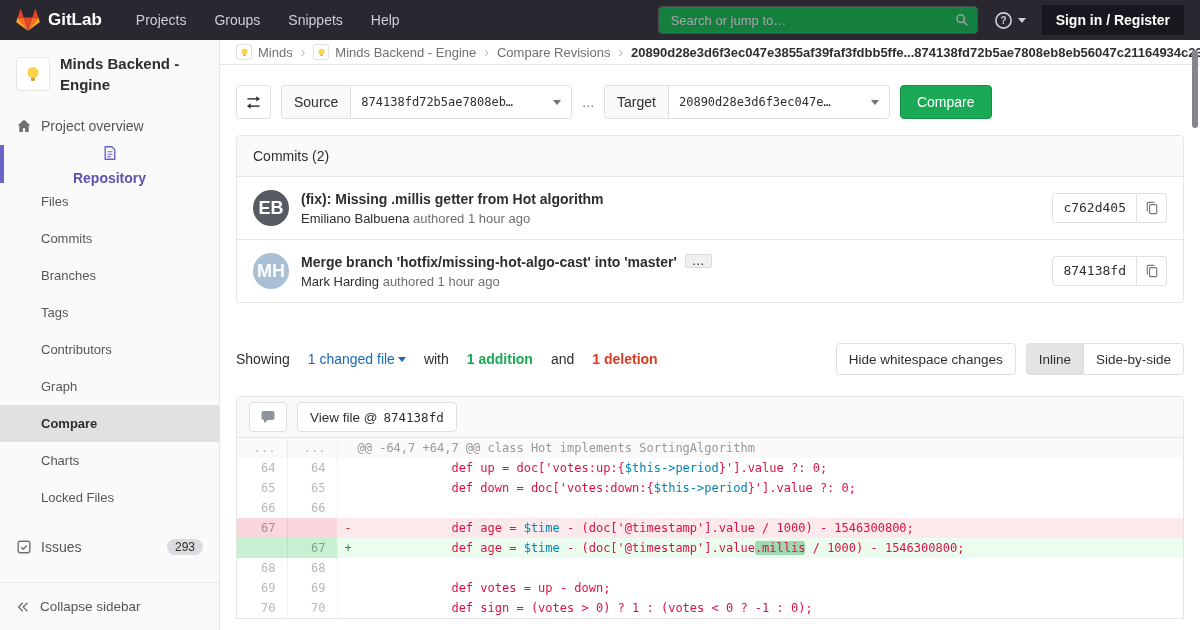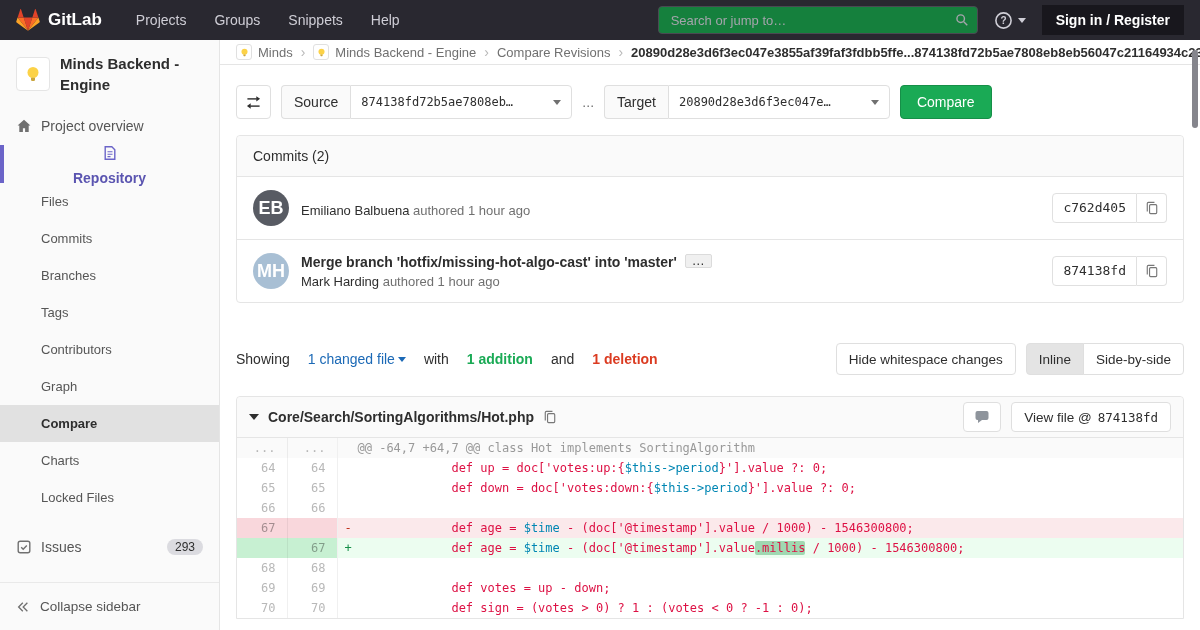--- a/index.html
+++ b/index.html
@@ -300,20 +300,21 @@
           </div>
           <button class="compare-btn">Compare</button>
         </div>
 
         <section class="panel commits-panel">
           <div class="panel-head">Commits (2)</div>
           <div class="commit-list">
               <div class="commit-row">
                 <span class="avatar" style="background: rgb(88, 91, 99);">EB</span>
                 <div class="commit-info">
+                  <div class="commit-title-row"><a class="commit-title">(fix): Missing .millis getter from Hot algorithm</a></div>
                   <div class="commit-meta"><a class="commit-author">Emiliano Balbuena</a> <span>authored 1 hour ago</span></div>
                 </div>
                 <div class="sha-group">
                   <span class="sha-box mono">c762d405</span>
                   <button class="copy-btn">
                     <span class="icon-plain">
                       <svg viewBox="0 0 16 16" width="14" height="14">
                         <rect x="5.2" y="4.2" width="8.2" height="10.2" rx="1.2" fill="none" stroke="#777" stroke-width="1.3"></rect>
                         <path d="M10.8 1.6H3.9c-.7 0-1.3.6-1.3 1.3v9" fill="none" stroke="#777" stroke-width="1.3"></path>
                       </svg>
@@ -358,30 +359,20 @@
             <button class="btn">Hide whitespace changes</button>
             <div class="btn-group">
               <button class="btn active">Inline</button>
               <button class="btn">Side-by-side</button>
             </div>
           </div>
         </div>
 
         <section class="panel diff-panel">
           <div class="diff-head">
-            <div class="diff-head-left">
-              <span class="caret caret-dark"></span>
-              <span class="file-path">Core/Search/SortingAlgorithms/Hot.php</span>
-              <span class="icon-plain">
-                <svg viewBox="0 0 16 16" width="14" height="14">
-                    <rect x="5.2" y="4.2" width="8.2" height="10.2" rx="1.2" fill="none" stroke="#777" stroke-width="1.3"></rect>
-                    <path d="M10.8 1.6H3.9c-.7 0-1.3.6-1.3 1.3v9" fill="none" stroke="#777" stroke-width="1.3"></path>
-                  </svg>
-              </span>
-            </div>
             <div class="diff-head-right">
               <button class="btn icon-btn">
                 <span>
                   <svg viewBox="0 0 16 16" width="16" height="16">
                       <path fill="#8e949c" d="M1.5 4a2 2 0 0 1 2-2h9a2 2 0 0 1 2 2v5a2 2 0 0 1-2 2H8l-4 3v-3h-.5a2 2 0 0 1-2-2z"></path>
                     </svg>
                 </span>
               </button>
               <button class="btn view-file-btn">
                 <span>View file @</span>

